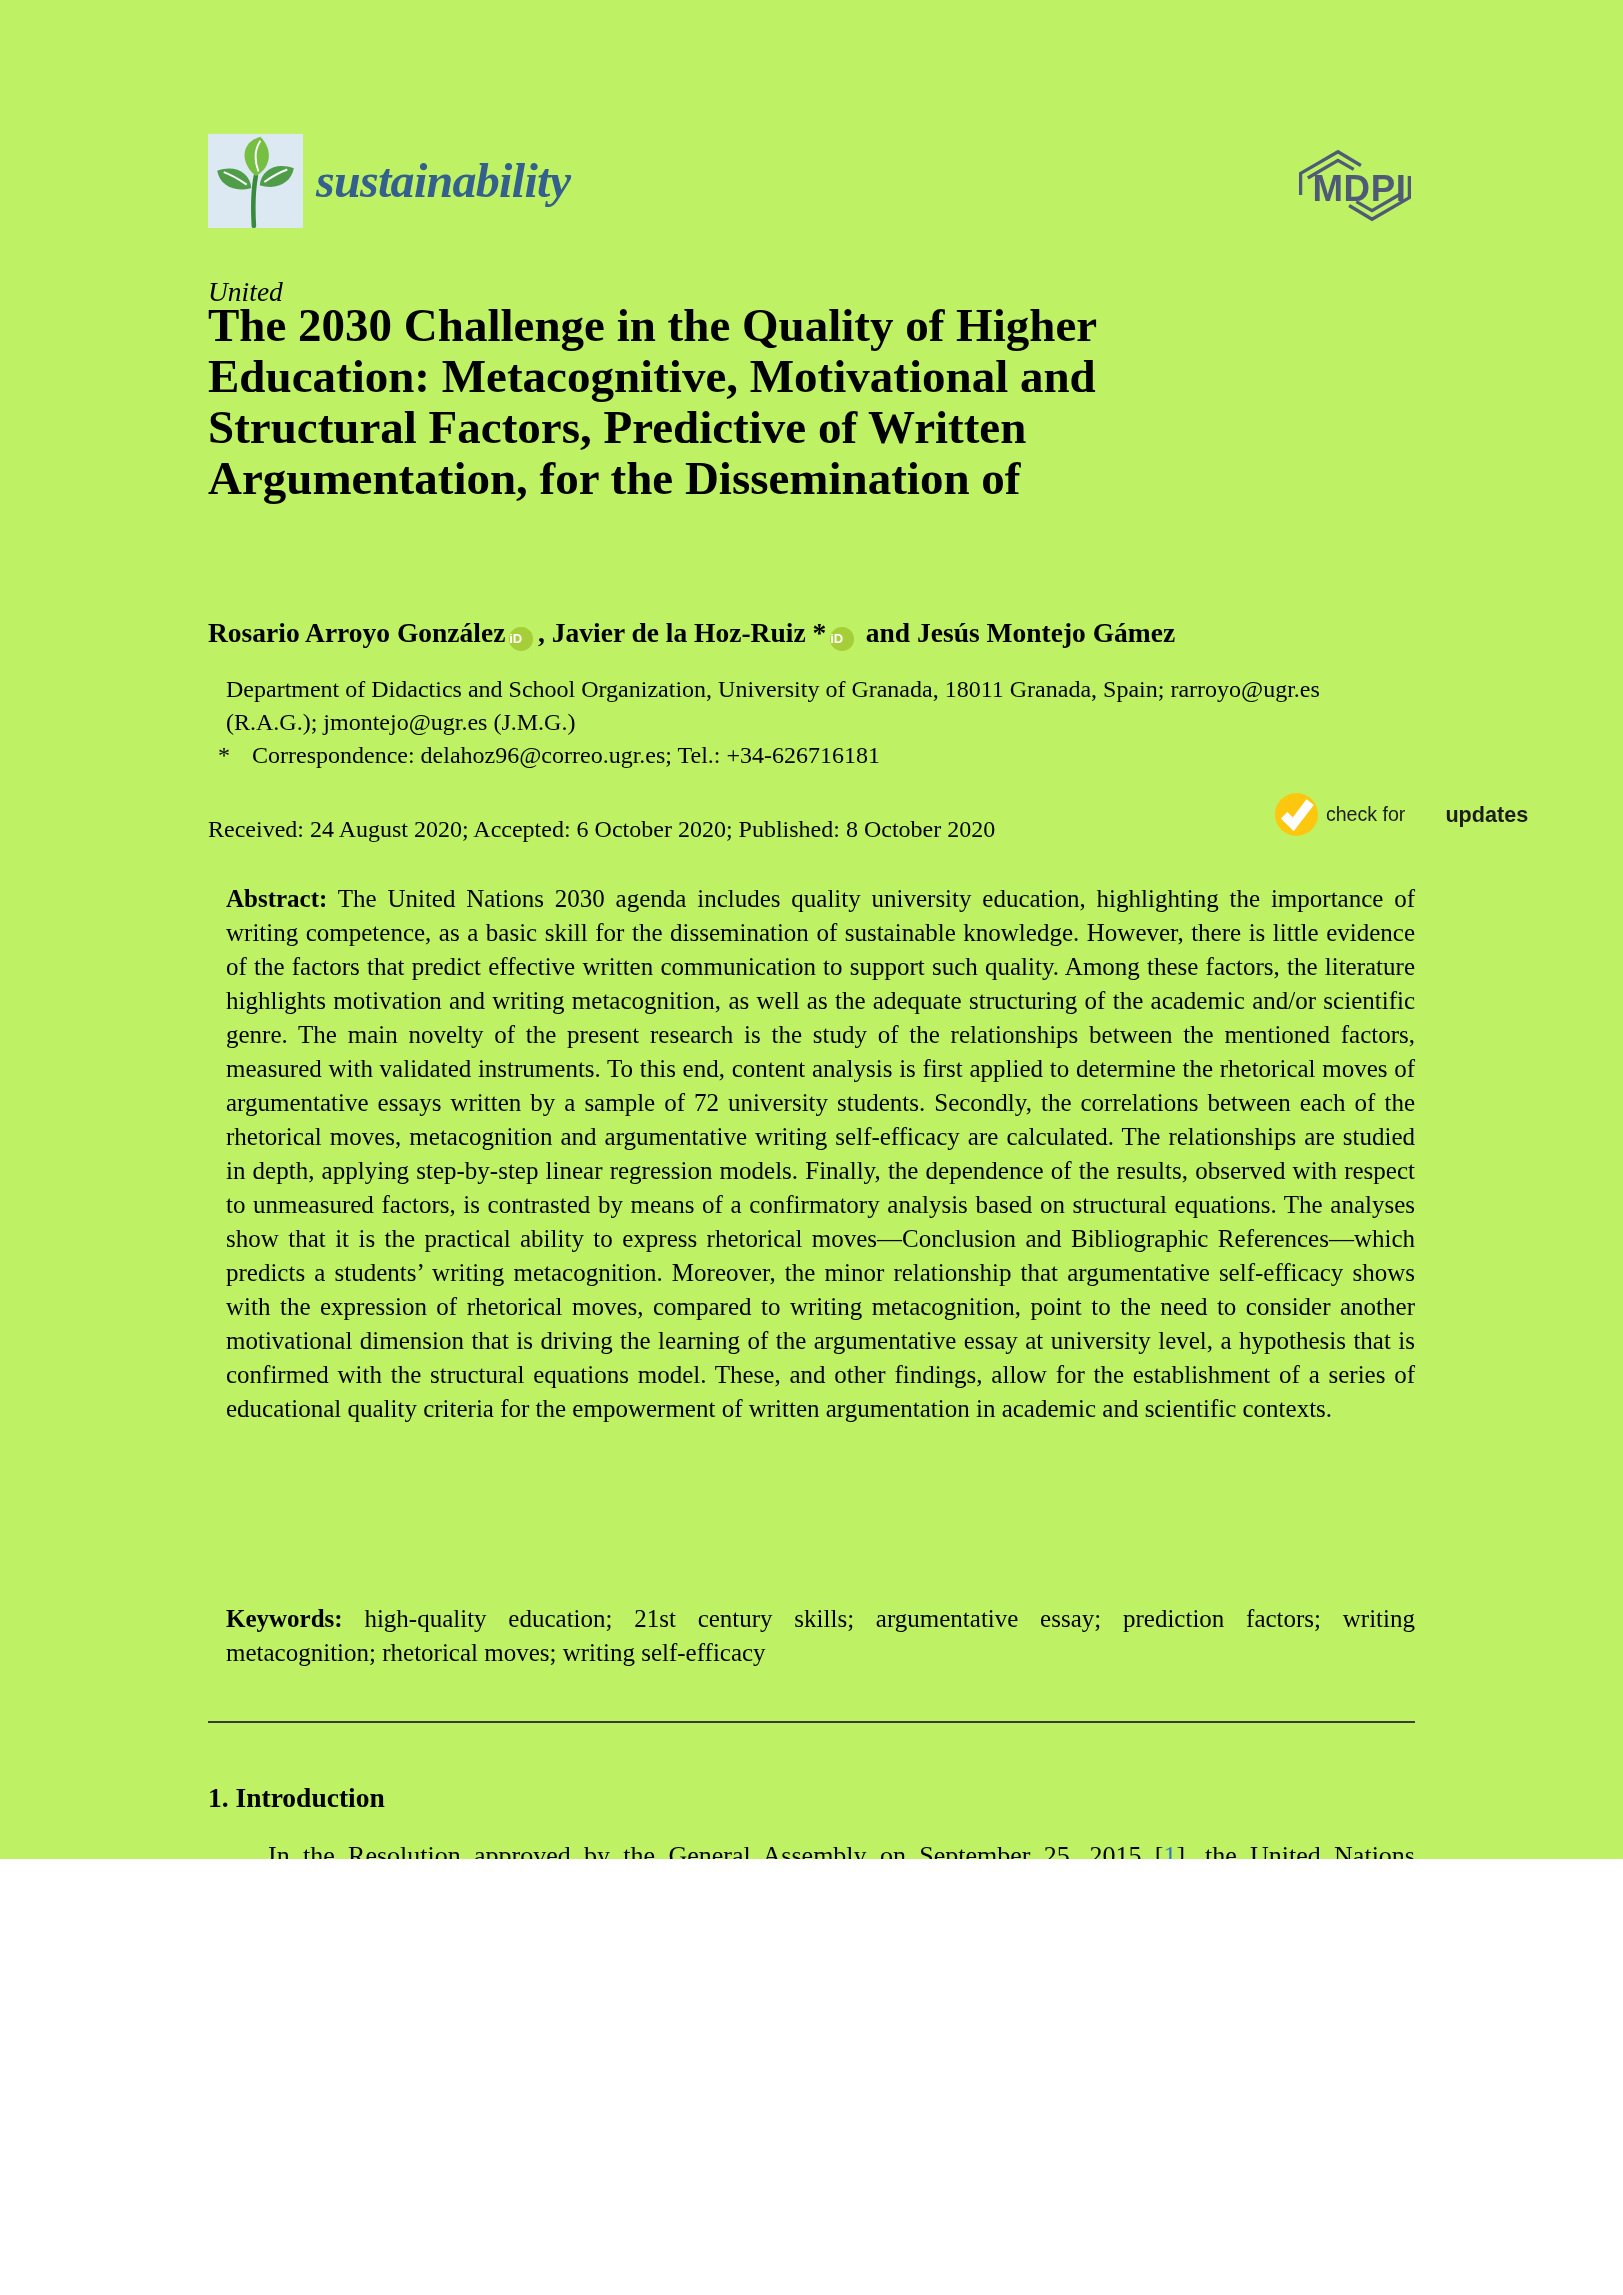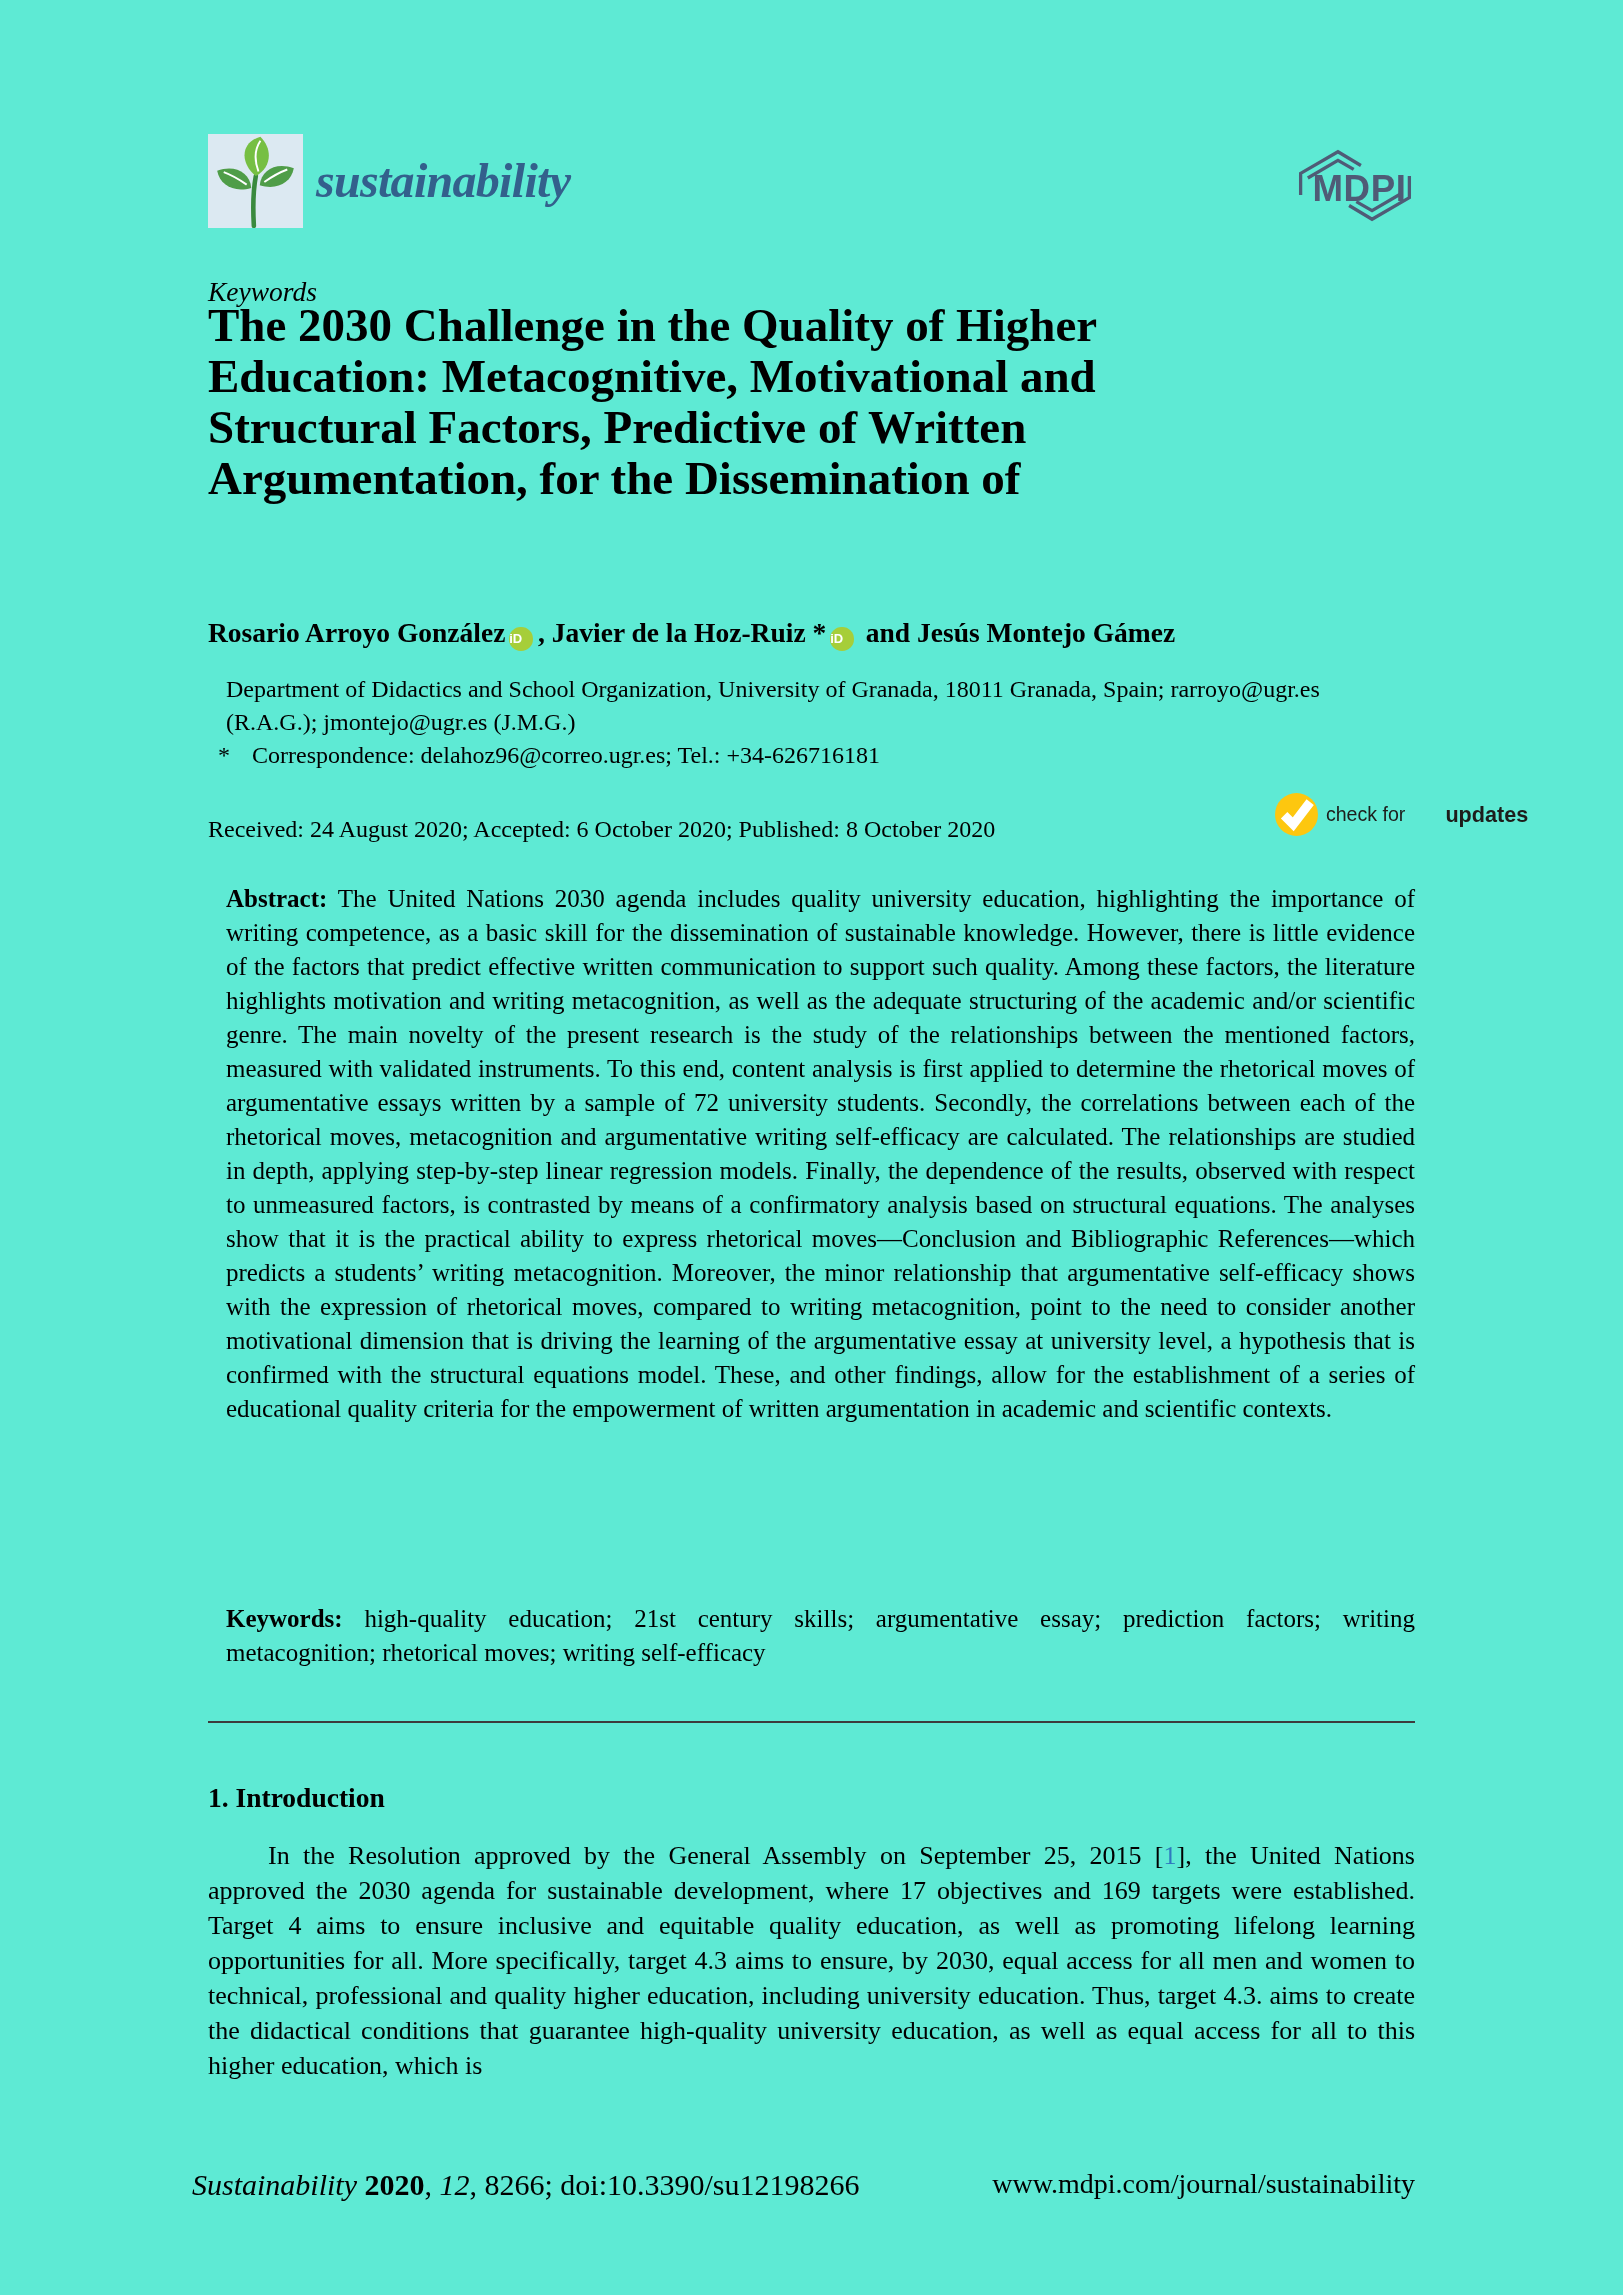--- a/index.html
+++ b/index.html
@@ -1,20 +1,20 @@
 <!DOCTYPE html>
 <html style="font-size:10.5px"><head>
 <meta charset="utf-8">
 <style>
   html,body{margin:0;padding:0;background:#ffffff;}
   .page{
     position:relative;
     width:1623px;
-    height:2295px;
-    background:#5eead4;
+    height:1859px;
+    background:#bef264;
     font-family:"Liberation Serif", serif;
     color:#000;
     overflow:hidden;
   }
   
   .logo-box{
     position:absolute; left:208px; top:134px; width:95px; height:94px;
     background:#DCE9F2;
   }
   .wordmark{
@@ -123,21 +123,21 @@
       <g stroke="#4F5B76" stroke-width="5" fill="none">
         <path d="M4,70 L4,37 L61,4 L96,25"></path>
         <path d="M15,44 L61,17 L85,31"></path>
         <path d="M170,41 L170,74 L113,107 L78,86"></path>
         <path d="M159,67 L113,94 L89,80"></path>
       </g>
       <text x="22" y="79" font-family="Liberation Sans, sans-serif" font-size="56" font-weight="bold" letter-spacing="1" fill="#4F5B76">MDPI</text>
     </svg>
   </div>
 
-  <div class="article-type">Keywords</div>
+  <div class="article-type">United</div>
 
   <div class="title">
     <div>The 2030 Challenge in the Quality of Higher</div>
     <div>Education: Metacognitive, Motivational and</div>
     <div>Structural Factors, Predictive of Written</div>
     <div>Argumentation, for the Dissemination of</div>
   </div>
 
   <div class="authors">
     <span>Rosario Arroyo González</span><span class="orcid">iD</span><span>, Javier de la Hoz-Ruiz *</span><span class="orcid">iD</span><span> and Jesús Montejo Gámez</span>

